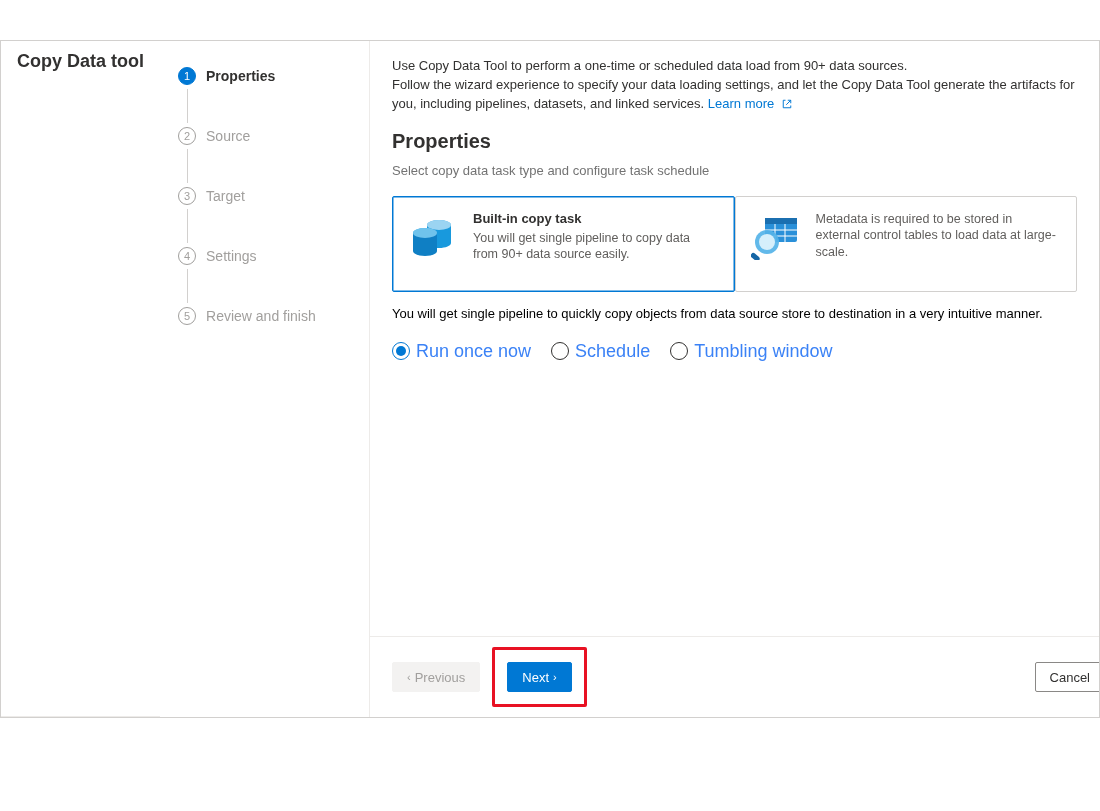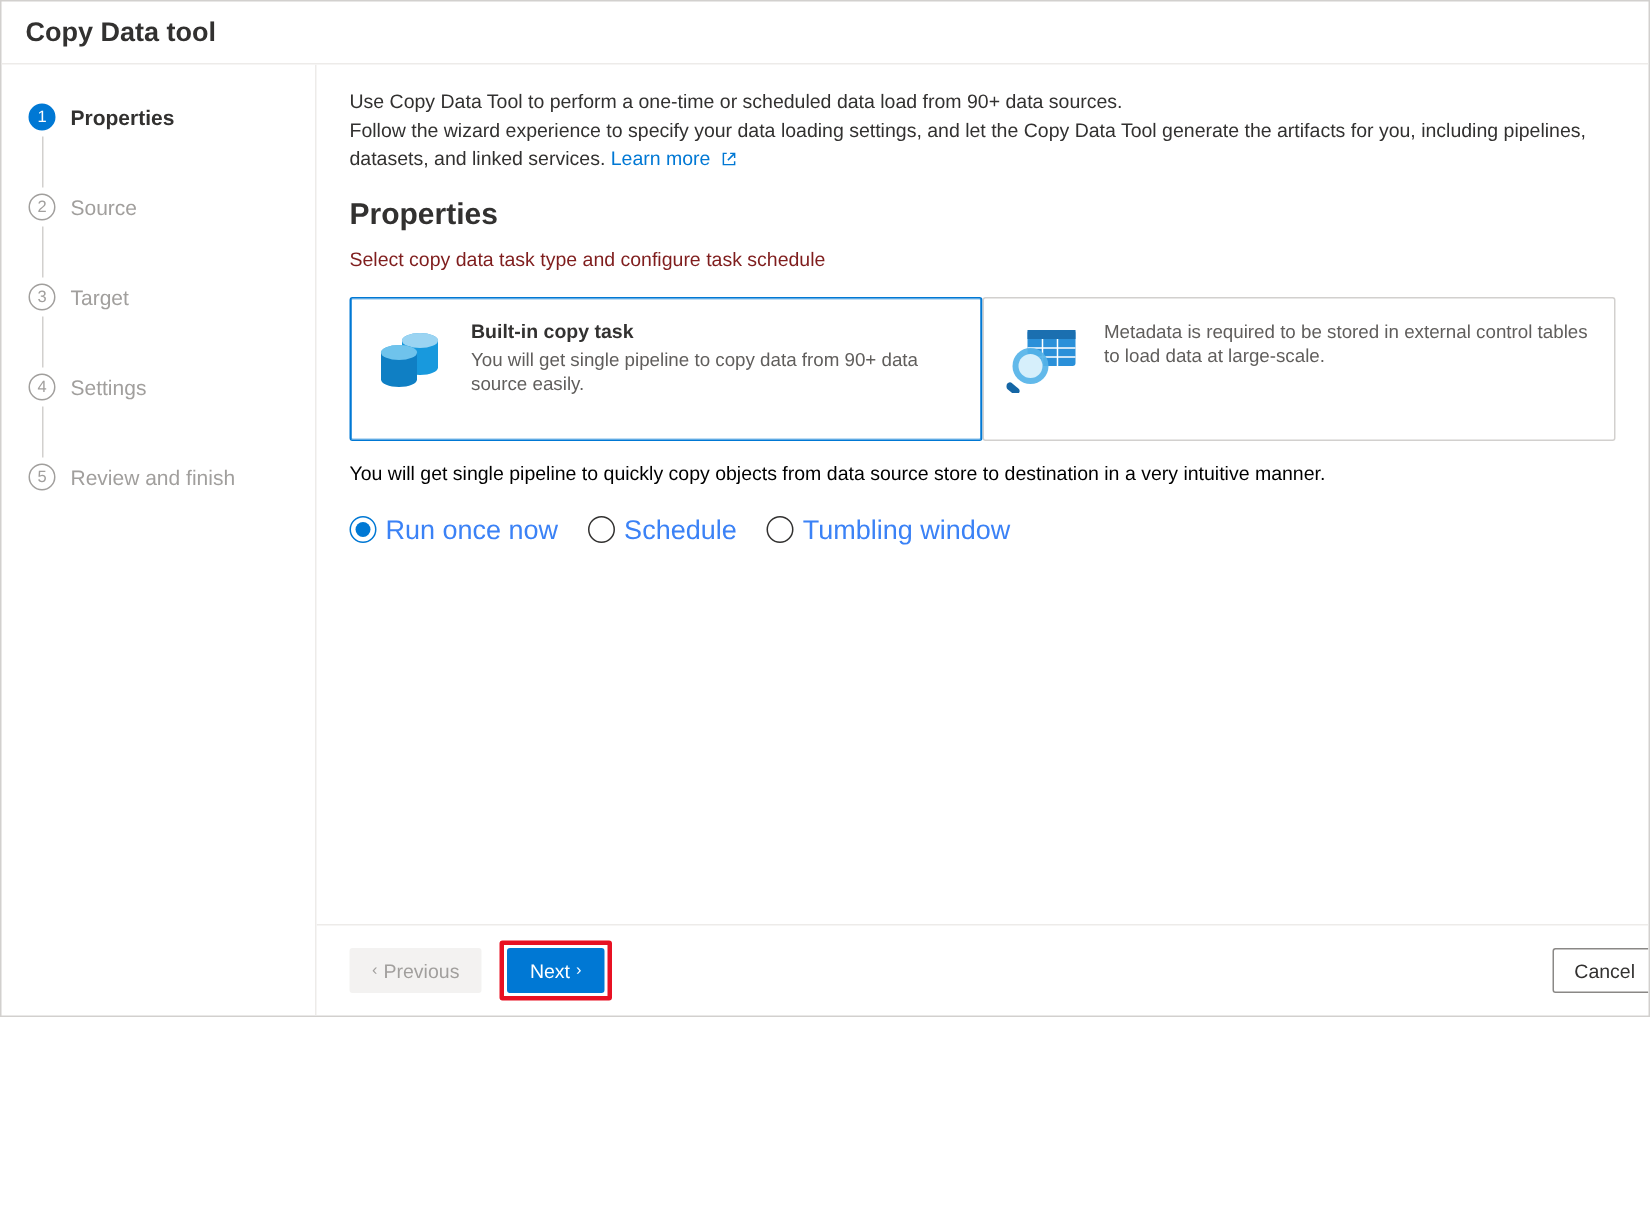--- a/index.html
+++ b/index.html
@@ -1,37 +1,37 @@
 <!DOCTYPE html>
 <html><head>
 <meta charset="utf-8">
 <style>
   * { box-sizing: border-box; }
   html, body { margin: 0; padding: 0; font-family: "Segoe UI", Arial, sans-serif; font-size: 13px; color: #323130; background: #fff; }
-  .window { width: 1100px; height: 678px; border: 1px solid #d2d0ce; display: flex; flex-direction: column; position: relative; overflow: hidden; }
+  .window { width: 1100px; height: 678px; border: 1px solid #d2d0ce; display: flex; flex-direction: row; position: relative; overflow: hidden; margin-top: 40px; }
   .titlebar { padding: 10px 16px 10px 16px; font-size: 18px; font-weight: 600; color: #323130; border-bottom: 1px solid #edebe9; }
   .body { flex: 1; display: flex; overflow: hidden; }
   .sidebar { width: 210px; border-right: 1px solid #edebe9; padding: 18px 0 0 0; }
   .step { display: flex; align-items: center; padding: 8px 16px 8px 18px; gap: 10px; position: relative; }
   .step-line::before { content: ""; position: absolute; left: 27px; top: 30px; width: 1px; height: 34px; background: #d2d0ce; }
   .step:last-child::before { display: none; }
   .step-circle { width: 18px; height: 18px; border-radius: 50%; border: 1px solid #a19f9d; color: #a19f9d; font-size: 11px; display: flex; align-items: center; justify-content: center; flex-shrink: 0; background: #fff; }
   .step-active .step-circle { background: #0078d4; border-color: #0078d4; color: #fff; }
   .step-label { font-size: 14px; color: #a19f9d; }
   .step-active .step-label { color: #323130; font-weight: 600; }
   .step + .step { margin-top: 26px; }
 
   .main { flex: 1; display: flex; flex-direction: column; overflow: hidden; }
   .content { flex: 1; padding: 16px 22px 10px 22px; overflow: auto; }
   .intro { font-size: 13px; line-height: 1.45; color: #323130; }
   .link { color: #0078d4; text-decoration: none; cursor: pointer; }
   .ext-icon { display: inline-block; vertical-align: -2px; margin-left: 3px; }
 
   .section-title { font-size: 20px; font-weight: 600; margin: 14px 0 10px 0; }
-  .section-sub { font-size: 13px; color: #7f1d1d; margin-bottom: 18px; }
+  .section-sub { font-size: 13px; color: #737373; margin-bottom: 18px; }
   .field-label { font-size: 13px; font-weight: 600; color: #323130; margin-bottom: 8px; }
 
   .card-row { display: flex; margin-bottom: 14px; }
   .card { flex: 1; border: 1px solid #d2d0ce; padding: 14px 16px 14px 14px; display: flex; gap: 14px; border-radius: 2px; cursor: pointer; min-height: 96px; }
   .card.selected { border: 1px solid #0078d4; box-shadow: 0 0 0 0.5px #0078d4 inset; }
   .card-icon { width: 52px; height: 52px; flex-shrink: 0; display: flex; align-items: center; justify-content: center; }
   .card-content { flex: 1; }
   .card-title { font-size: 13px; font-weight: 600; margin-bottom: 4px; }
   .card-desc { font-size: 12.5px; color: #605e5c; line-height: 1.35; }
 
@@ -42,21 +42,21 @@
   .radio-opt { display: flex; align-items: center; gap: 6px; cursor: pointer; }
   .radio-circle { width: 18px; height: 18px; border-radius: 50%; border: 1px solid #323130; display: flex; align-items: center; justify-content: center; }
   .radio-opt.selected .radio-circle { border-color: #0078d4; }
   .radio-opt.selected .radio-circle::after { content: ""; width: 10px; height: 10px; border-radius: 50%; background: #0078d4; }
   .radio-label { font-size: 18px; color: #3b82f6; }
 
   .footer { border-top: 1px solid #edebe9; padding: 10px 10px 10px 22px; display: flex; align-items: center; gap: 12px; }
   .btn { height: 30px; padding: 0 14px; font-size: 13px; border-radius: 2px; border: 1px solid #d2d0ce; background: #fff; cursor: pointer; display: inline-flex; align-items: center; gap: 4px; color: #323130; }
   .btn.disabled { background: #f3f2f1; color: #a19f9d; border-color: #f3f2f1; cursor: default; }
   .btn.primary { background: #0078d4; border-color: #0078d4; color: #fff; }
-  .highlight-box { border: 3px solid #e81123; padding: 2px; border-radius: 2px; display: inline-flex; justify-content: center; }
+  .highlight-box { border: 3px solid #e81123; padding: 12px; border-radius: 2px; display: inline-flex; justify-content: center; }
   .footer-spacer { flex: 1; }
   .btn.cancel { border: 1px solid #8a8886; }
   .chevron { font-size: 11px; }
 </style>
 </head>
 <body>
 
 <div class="window">
   <div class="titlebar">Copy Data tool</div>
   <div class="body">

